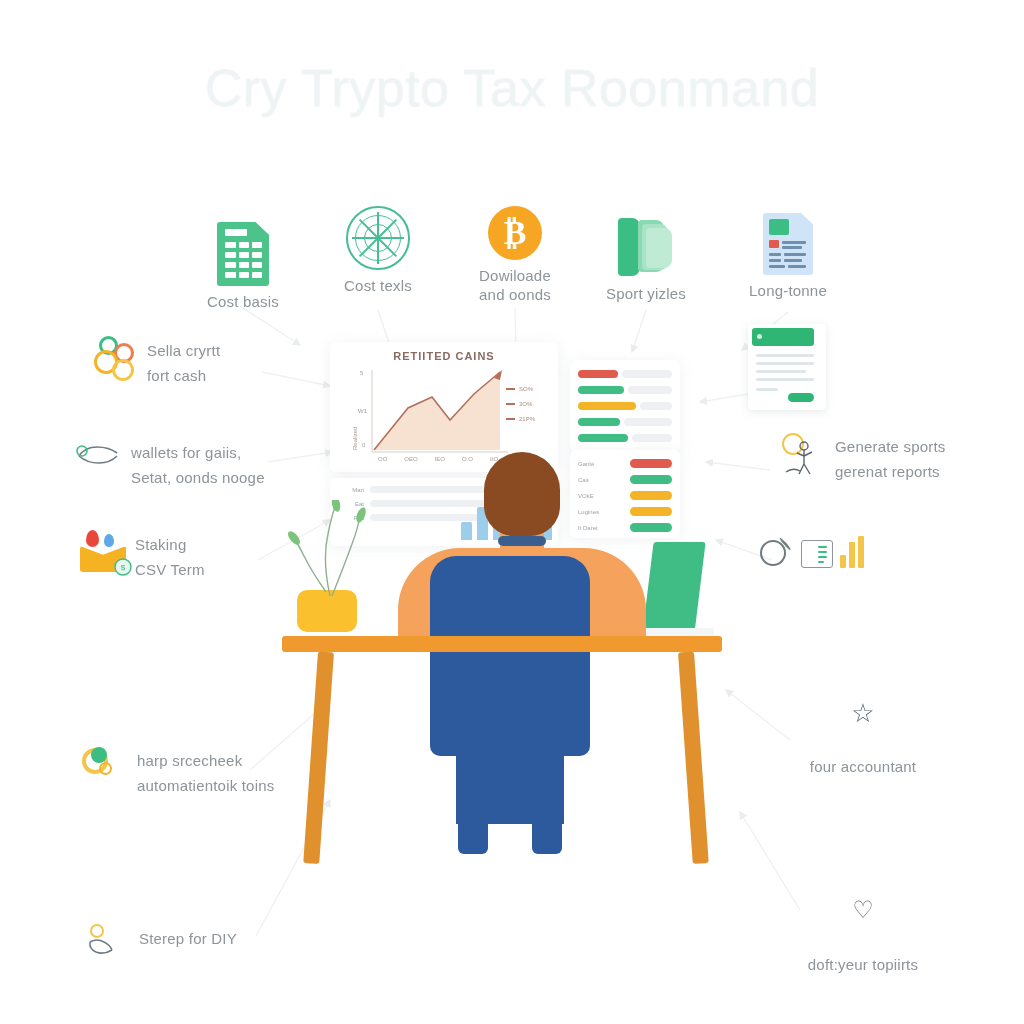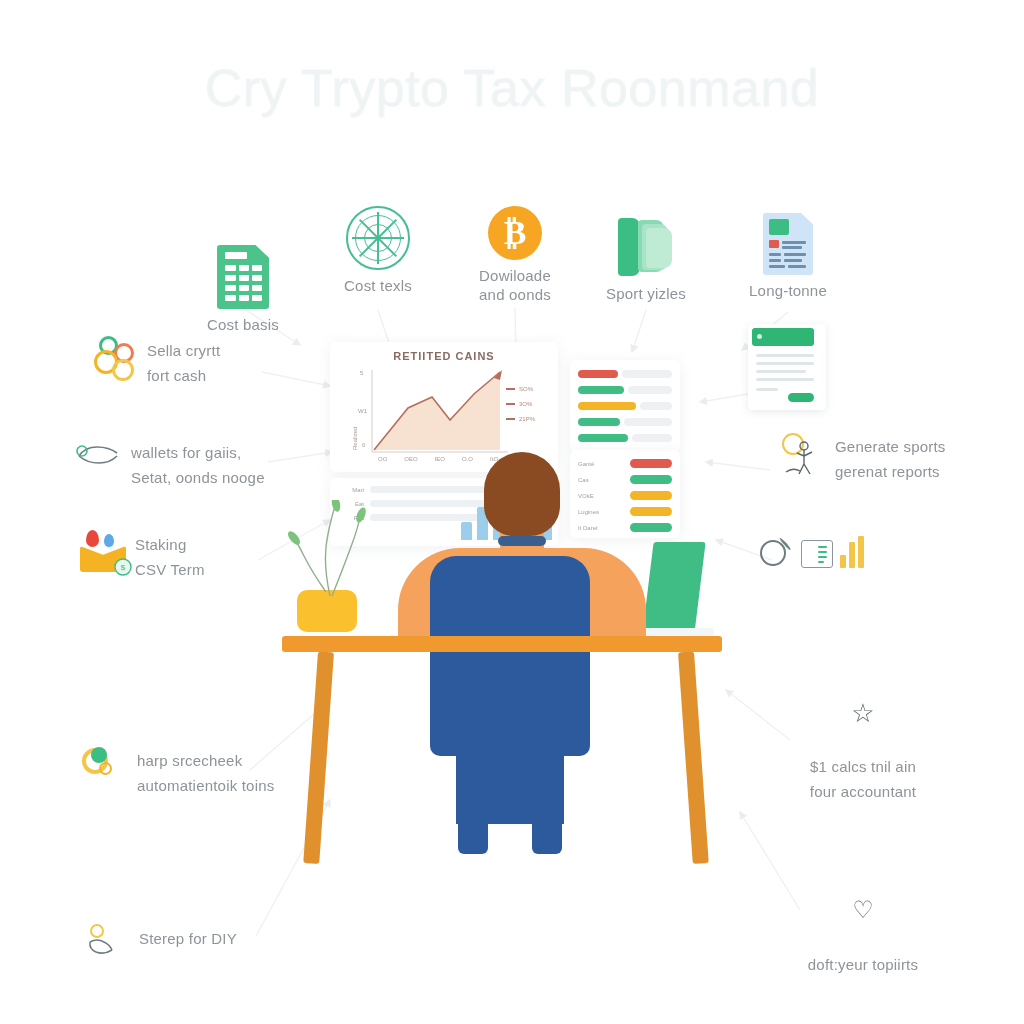--- a/index.html
+++ b/index.html
@@ -167,21 +167,21 @@
       <path d="M250,770 L330,700"></path>
       <path d="M256,936 L330,800"></path>
       <path d="M760,392 L700,402"></path>
       <path d="M770,470 L706,462"></path>
       <path d="M772,560 L716,540"></path>
       <path d="M790,740 L726,690"></path>
       <path d="M800,910 L740,812"></path>
     </g>
   </svg>
 
-  <div class="abs node" style="left:158px;top:239px;">
+  <div class="abs node" style="left:158px;top:216px;">
     <div class="ico">
       <div class="sheet">
         <i style="left:8px;top:7px;width:22px;height:7px;"></i>
         <i style="left:8px;top:20px;width:11px;height:6px;"></i>
           <i style="left:22px;top:20px;width:10px;height:6px;"></i>
           <i style="left:35px;top:20px;width:10px;height:6px;"></i>
         <i style="left:8px;top:30px;width:11px;height:6px;"></i>
           <i style="left:22px;top:30px;width:10px;height:6px;"></i>
           <i style="left:35px;top:30px;width:10px;height:6px;"></i>
         <i style="left:8px;top:40px;width:11px;height:6px;"></i>
@@ -369,21 +369,20 @@
           <b style="height:26px;"></b>
           <b style="height:32px;"></b>
       </div>
     </div>
   </div>
 
   <div class="abs side plain" style="left:748px;top:700px;">
     <div class="ico">
         <div class="star">☆</div>
       </div>
-    <div class="lbl">$1 calcs tnil ain</div>
     <div class="lbl">four accountant</div>
   </div>
 
   <div class="abs side plain" style="left:748px;top:898px;">
     <div class="ico">
         <div class="heart">♡</div>
       </div>
     <div class="lbl">doft:yeur topiirts</div>
   </div>
 

